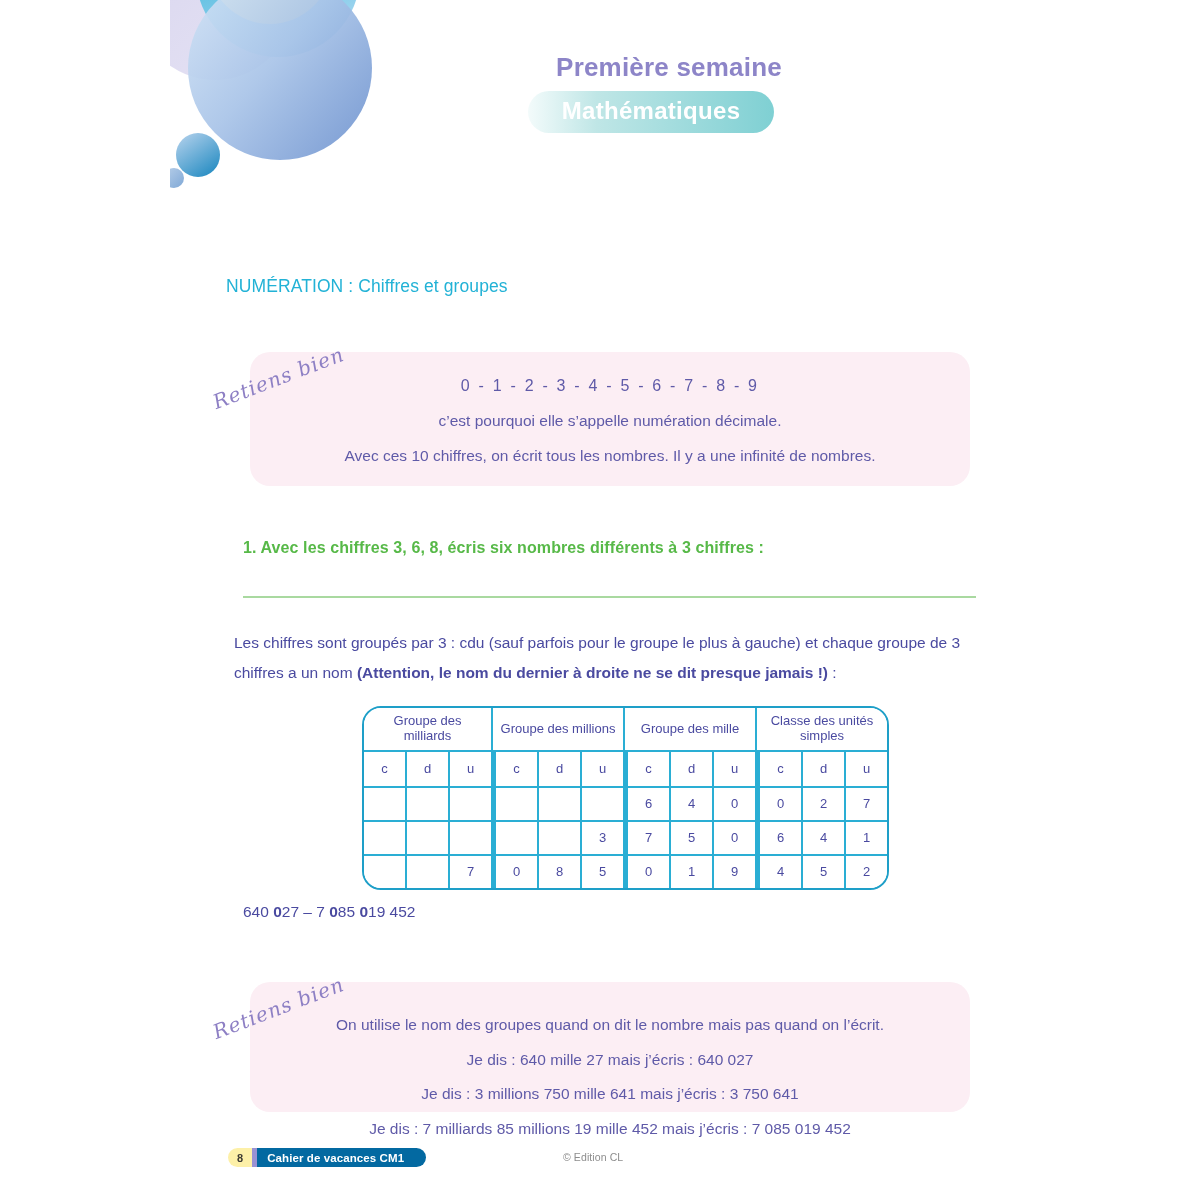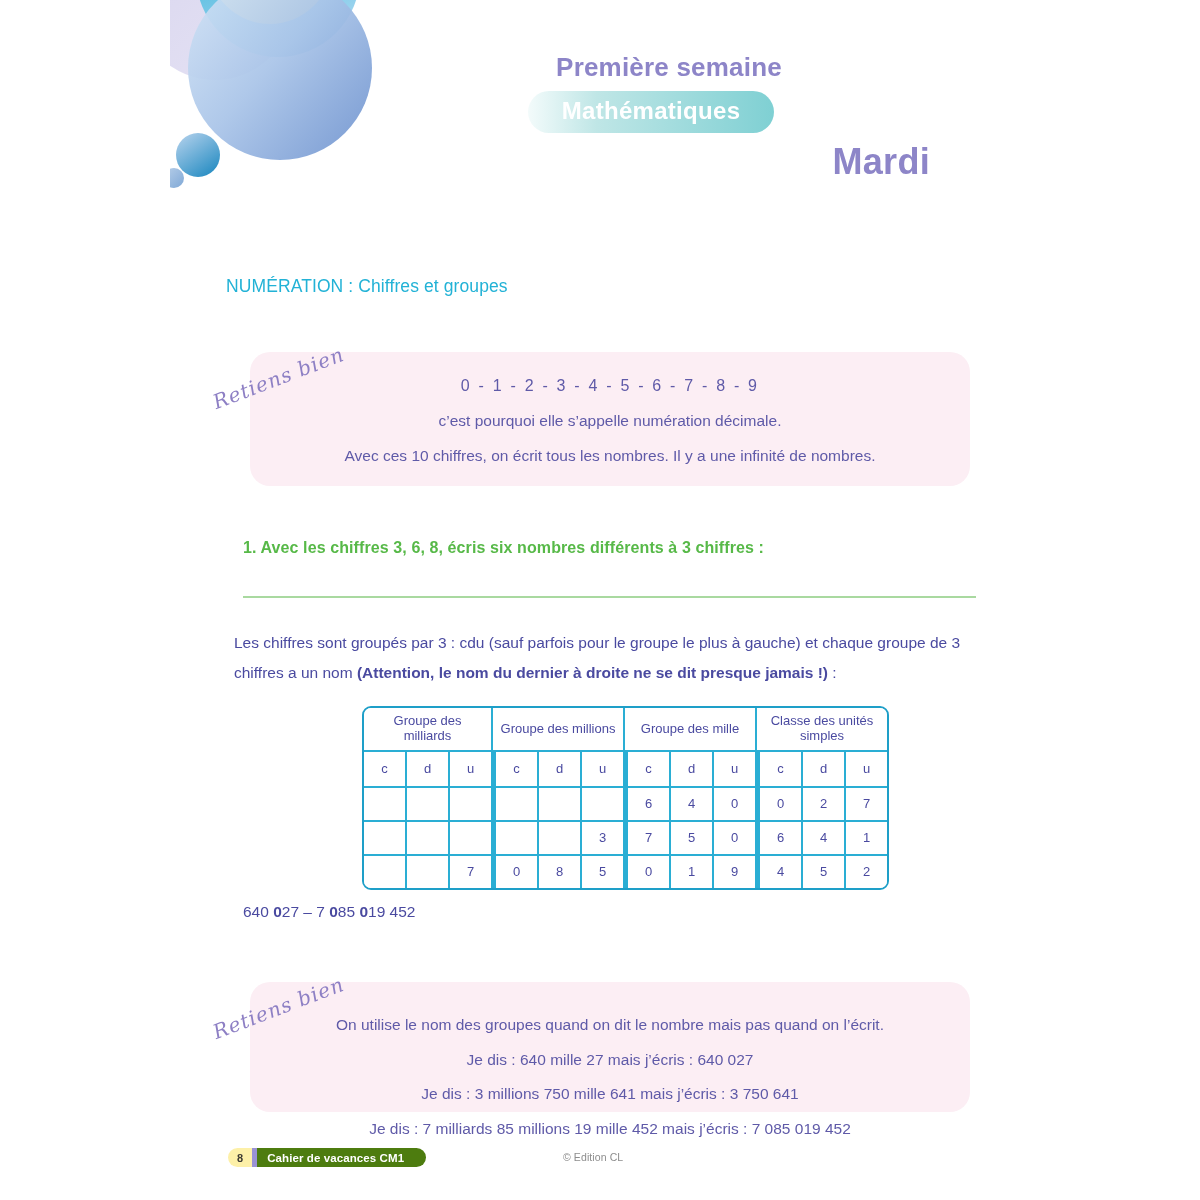--- a/index.html
+++ b/index.html
@@ -158,21 +158,21 @@
   
   #number-table-wrap {
     position: absolute;
     left: 362px;
     top: 706px;
   }
   table#number-table {
     border-collapse: separate;
     border-spacing: 0;
     border: 2.5px solid #1e9fc8;
-    border-radius: 9px;
+    border-radius: 19px;
     overflow: hidden;
     background: #ffffff;
   }
   table#number-table td {
     border-right: 2px solid #2aaed4;
     border-bottom: 2px solid #2aaed4;
     color: #4a4aa0;
     text-align: center;
     vertical-align: middle;
     font-size: 13px;
@@ -236,21 +236,21 @@
     padding: 0 9px;
     display: flex;
     align-items: center;
     justify-content: center;
   }
   #page-pill-divider {
     width: 5px;
     background: #9a92d4;
   }
   #book-title-chip {
-    background: #4d7c0f;
+    background: #0369a1;
     color: #ffffff;
     font-size: 11.5px;
     font-weight: bold;
     padding: 0 22px 0 10px;
     display: flex;
     align-items: center;
     letter-spacing: .1px;
   }
   #copyright {
     position: absolute;
@@ -296,21 +296,20 @@
     <circle cx="28" cy="215" r="22" fill="url(#gSmall)"></circle>
     <circle cx="4" cy="238" r="10" fill="url(#gTiny)"></circle>
   </svg>
 </div>
 
 <div id="header-titles">
   <div id="week-title">Première semaine</div>
   <div style="text-align:center;">
     <span id="subject-pill">Mathématiques</span>
   </div>
-  <div id="day-title">Mardi</div>
 </div>
 
 <div id="section-heading">NUMÉRATION : Chiffres et groupes</div>
 
 <div class="retiens-label" style="left:218px; top:390px;">Retiens bien</div>
 <div class="pink-box" id="box-1">
   <p class="line digits">0 - 1 - 2 - 3 - 4 - 5 - 6 - 7 - 8  - 9</p>
   <p class="line">c’est pourquoi elle s’appelle numération décimale.</p>
   <p class="line">Avec ces 10 chiffres, on écrit tous les nombres. Il y a une infinité de nombres.</p>
 </div>

